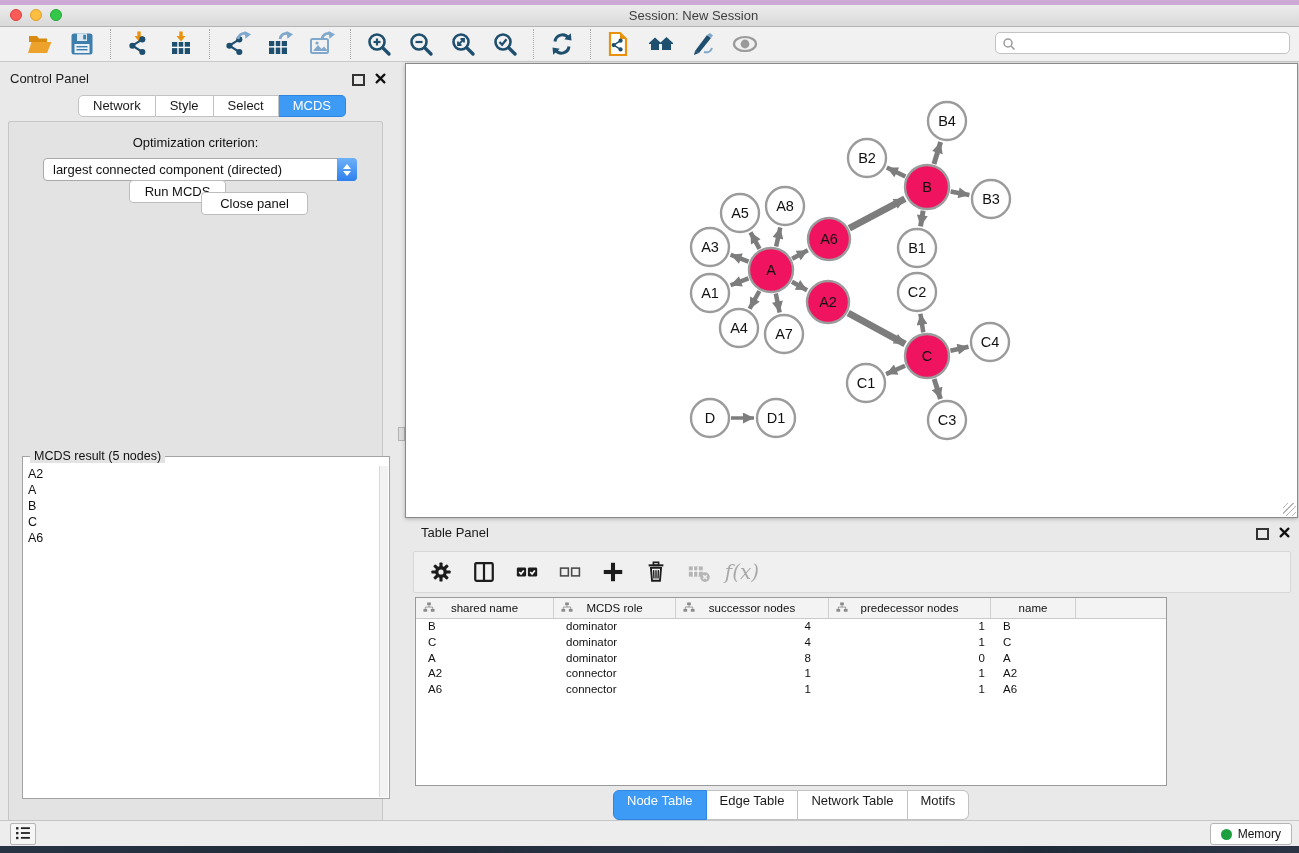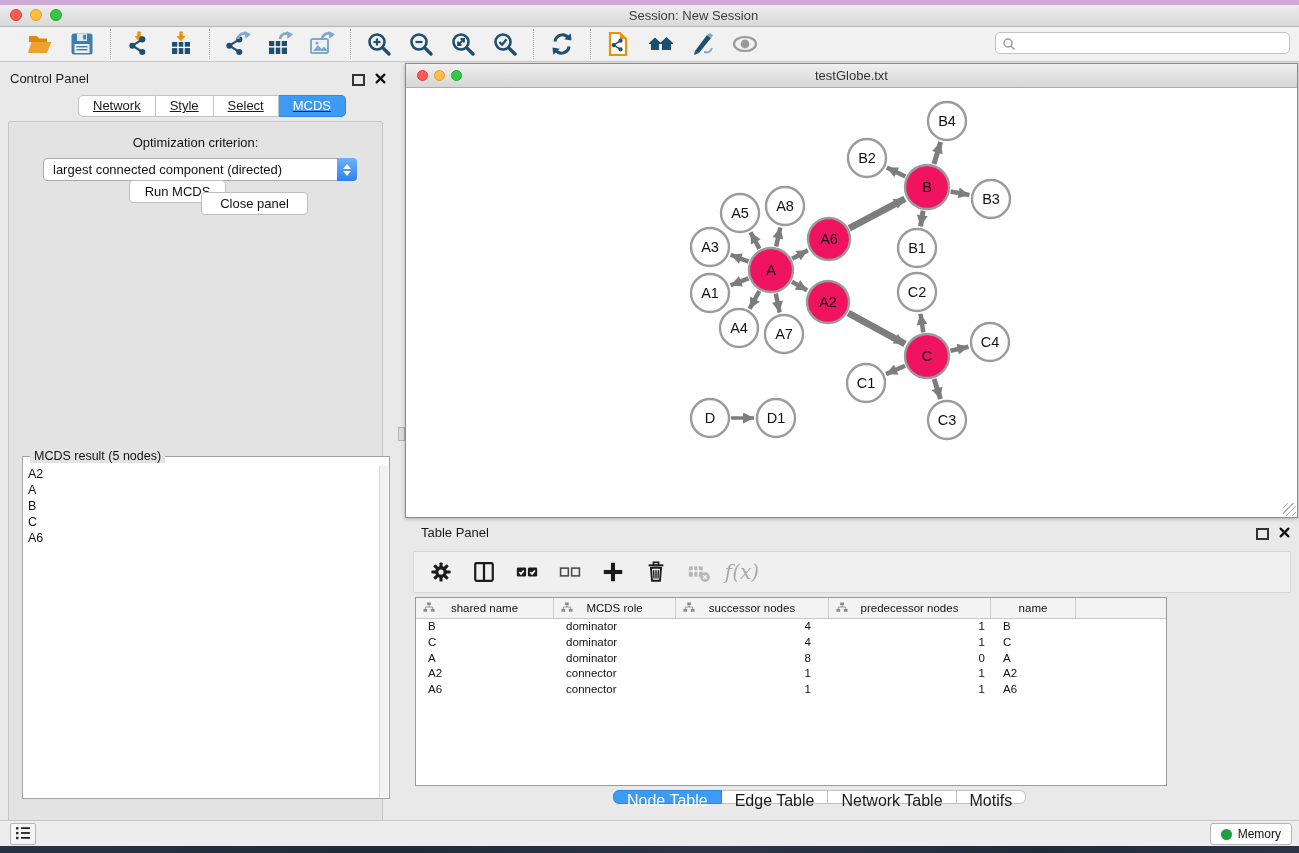--- a/index.html
+++ b/index.html
@@ -31,21 +31,21 @@
   #search-input { position:absolute; left:24px; top:1px; width:265px; height:18px; border:none; outline:none; font-size:12px; background:transparent; }
   #search-icon { position:absolute; left:6px; top:4px; }
 
   
   #cp-title { left:10px; top:71px; font-size:13px; color:#1a1a1a; }
   .win-btns { display:flex; gap:9px; align-items:center; }
   #cp-btns { left:352px; top:72px; }
   .float-icon { width:13px; height:12px; border:2px solid #333; display:inline-block; }
   .close-icon svg { width:13px; height:13px; }
 
-  #cp-tabs { left:78px; top:95px; display:flex;text-decoration:underline; }
+  #cp-tabs { left:78px; top:95px; display:flex; }
   .seg-tab { height:22px; line-height:20px; padding:0 14px; background:#fff; border:1px solid #c2c2c2; border-left:none; font-size:13px; color:#1a1a1a; text-align:center; }
   .seg-tab:first-child { border-left:1px solid #c2c2c2; border-radius:5px 0 0 5px; }
   .seg-tab:last-child { border-radius:0 5px 5px 0; }
   .seg-tab.selected { background:#3d9af5; border-color:#2f86e0; color:#fff; }
 
   #cp-body { left:8px; top:121px; width:375px; height:852px; background:#e3e3e3; border:1px solid #c6c6c6; border-radius:2px; }
   #opt-label { left:0; top:13px; width:100%; text-align:center; font-size:13px; color:#111; }
   #criterion-select { left:34px; top:36px; width:314px; height:23px; background:#fff; border:1px solid #a9a9a9; border-radius:4px; }
   #criterion-value { position:absolute; left:9px; top:3px; font-size:13px; color:#111; }
   #criterion-spinner { position:absolute; right:-1px; top:-1px; width:20px; height:23px; background:linear-gradient(#6db1f8,#2f80ee); border-radius:0 4px 4px 0; display:flex; flex-direction:column; align-items:center; justify-content:center; gap:2px; }
@@ -80,21 +80,21 @@
   .tp-fx { font-family:"DejaVu Serif", serif; font-style:italic; font-size:20px; color:#a9a9a9; }
 
   #node-table { left:415px; top:597px; width:752px; height:189px; background:#fff; border:1px solid #9a9a9a; }
   #table-header { display:flex; height:21px; background:#f3f3f3; border-bottom:1px solid #c9c9c9; }
   .th { position:relative; border-right:1px solid #cfcfcf; font-size:11.5px; color:#111; display:flex; align-items:center; justify-content:center; }
   .th .tree-icon { position:absolute; left:7px; top:4px; }
   .tr { display:flex; height:15.8px; }
   .td { font-size:11.5px; color:#111; line-height:15.8px; white-space:nowrap; overflow:hidden; }
 
   #tp-tabs { left:613px; top:790px; display:flex; }
-  .seg-tab2 { height:14px; line-height:20px; padding:0 13px; background:#fff; border:1px solid #c2c2c2; border-left:none; font-size:16px; color:#1a1a1a; }
+  .seg-tab2 { height:30px; line-height:20px; padding:0 13px; background:#fff; border:1px solid #c2c2c2; border-left:none; font-size:13px; color:#1a1a1a; }
   .seg-tab2:first-child { border-left:1px solid #c2c2c2; border-radius:6px 0 0 6px; }
   .seg-tab2:last-child { border-radius:0 6px 6px 0; }
   .seg-tab2.selected { background:#3d9af5; border-color:#2f86e0; color:#fff; }
 
   
   #statusbar { left:0; top:820px; width:1299px; height:26px; background:#ededed; border-top:1px solid #c6c6c6; }
   #status-list-btn { position:absolute; left:10px; top:2px; width:26px; height:22px; background:#f6f6f6; border:1px solid #b5b5b5; border-radius:2px; display:flex; align-items:center; justify-content:center; }
   #memory-btn { position:absolute; right:7px; top:2px; height:22px; background:#fff; border:1px solid #b5b5b5; border-radius:3px; display:flex; align-items:center; gap:6px; padding:0 10px; font-size:12px; color:#111; }
   #memory-dot { width:11px; height:11px; border-radius:50%; background:#1d9e3f; }
 </style>
@@ -327,28 +327,20 @@
         <div class="result-item">B</div>
         <div class="result-item">C</div>
         <div class="result-item">A6</div>
       </div>
     <div id="result-scroll"></div>
   </div>
 </div>
 
 <div id="divider-handle" class="abs"></div>
 <div id="net-window" class="abs">
-  <div id="net-titlebar">
-    <div class="lights abs" id="net-lights" style="gap:6px;">
-      <div class="light red" style="width:11px;height:11px;"></div>
-      <div class="light yellow" style="width:11px;height:11px;"></div>
-      <div class="light green" style="width:11px;height:11px;"></div>
-    </div>
-    <div id="net-title">testGlobe.txt</div>
-  </div>
   <div id="net-canvas">
     <svg id="graph-svg" width="891" height="429">
       <defs>
         <marker id="arrow" viewBox="0 0 10 10" refX="10" refY="5" markerWidth="13" markerHeight="11" orient="auto" markerUnits="userSpaceOnUse">
           <path d="M0 0 L10 5 L0 10 z" fill="#7d7d7d"></path>
         </marker>
       </defs>
       <g id="edge-layer">
           <line x1="342.543265126549" y1="190.46729347687497" x2="324.5853403006634" y2="197.23831431286462" stroke="#7d7d7d" stroke-width="4.5" marker-end="url(#arrow)"></line>
           <line x1="342.543265126549" y1="173.53270652312503" x2="324.5853403006634" y2="166.76168568713538" stroke="#7d7d7d" stroke-width="4.5" marker-end="url(#arrow)"></line>

